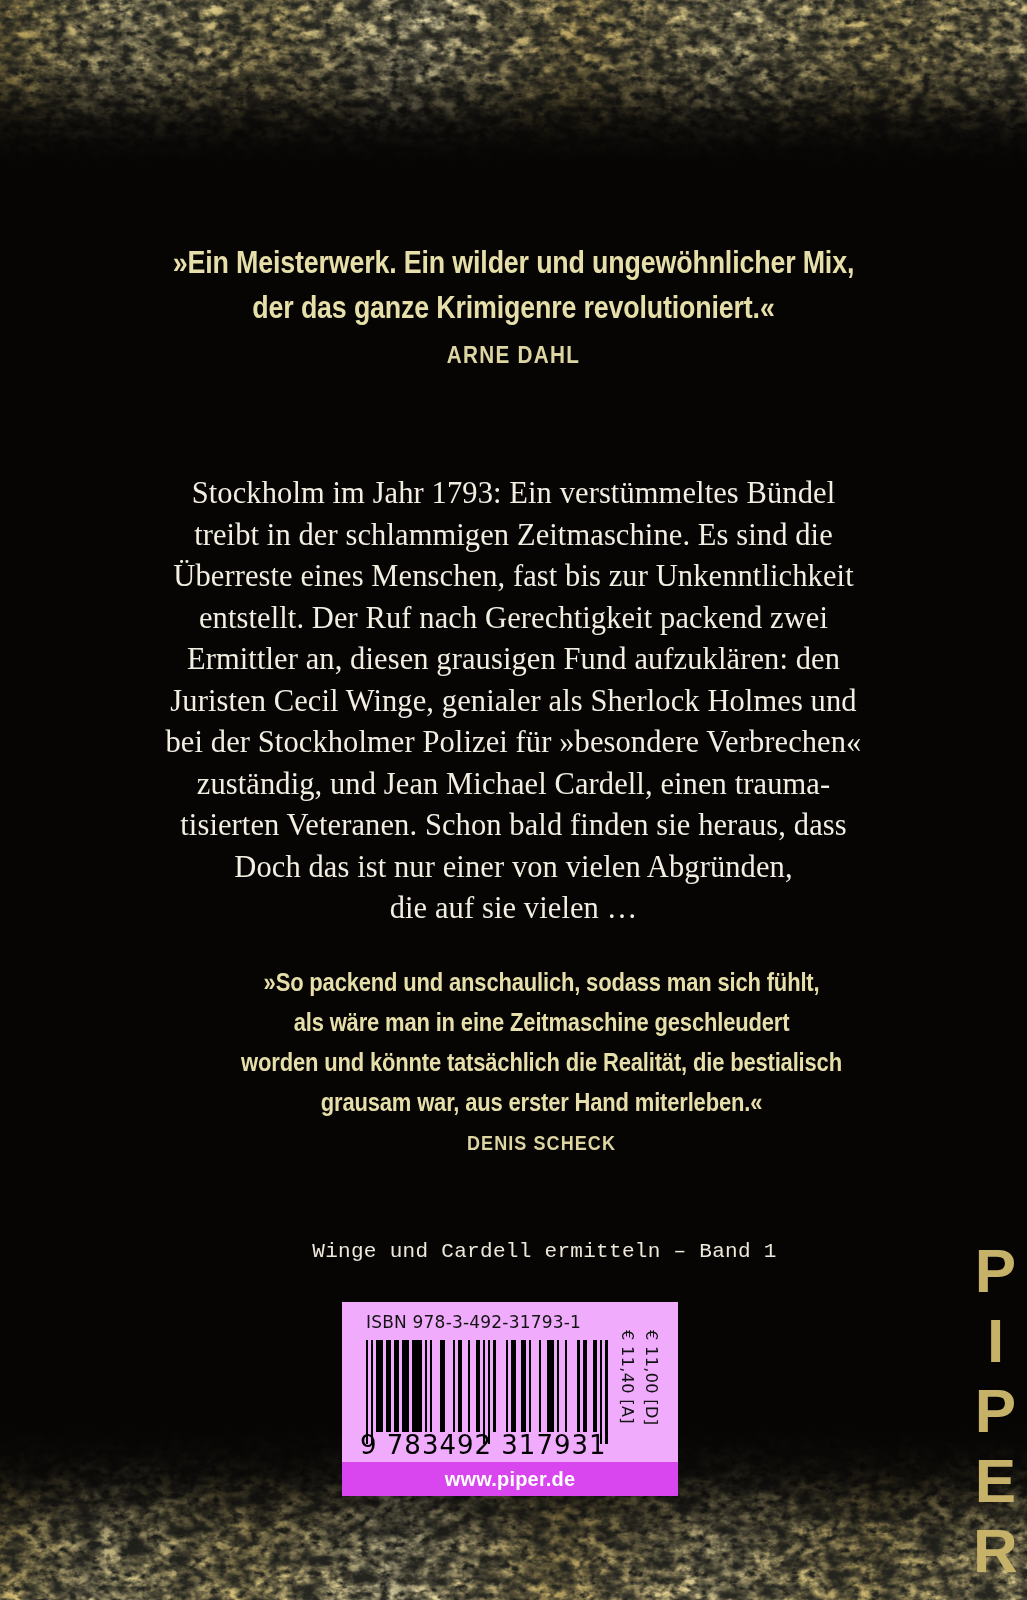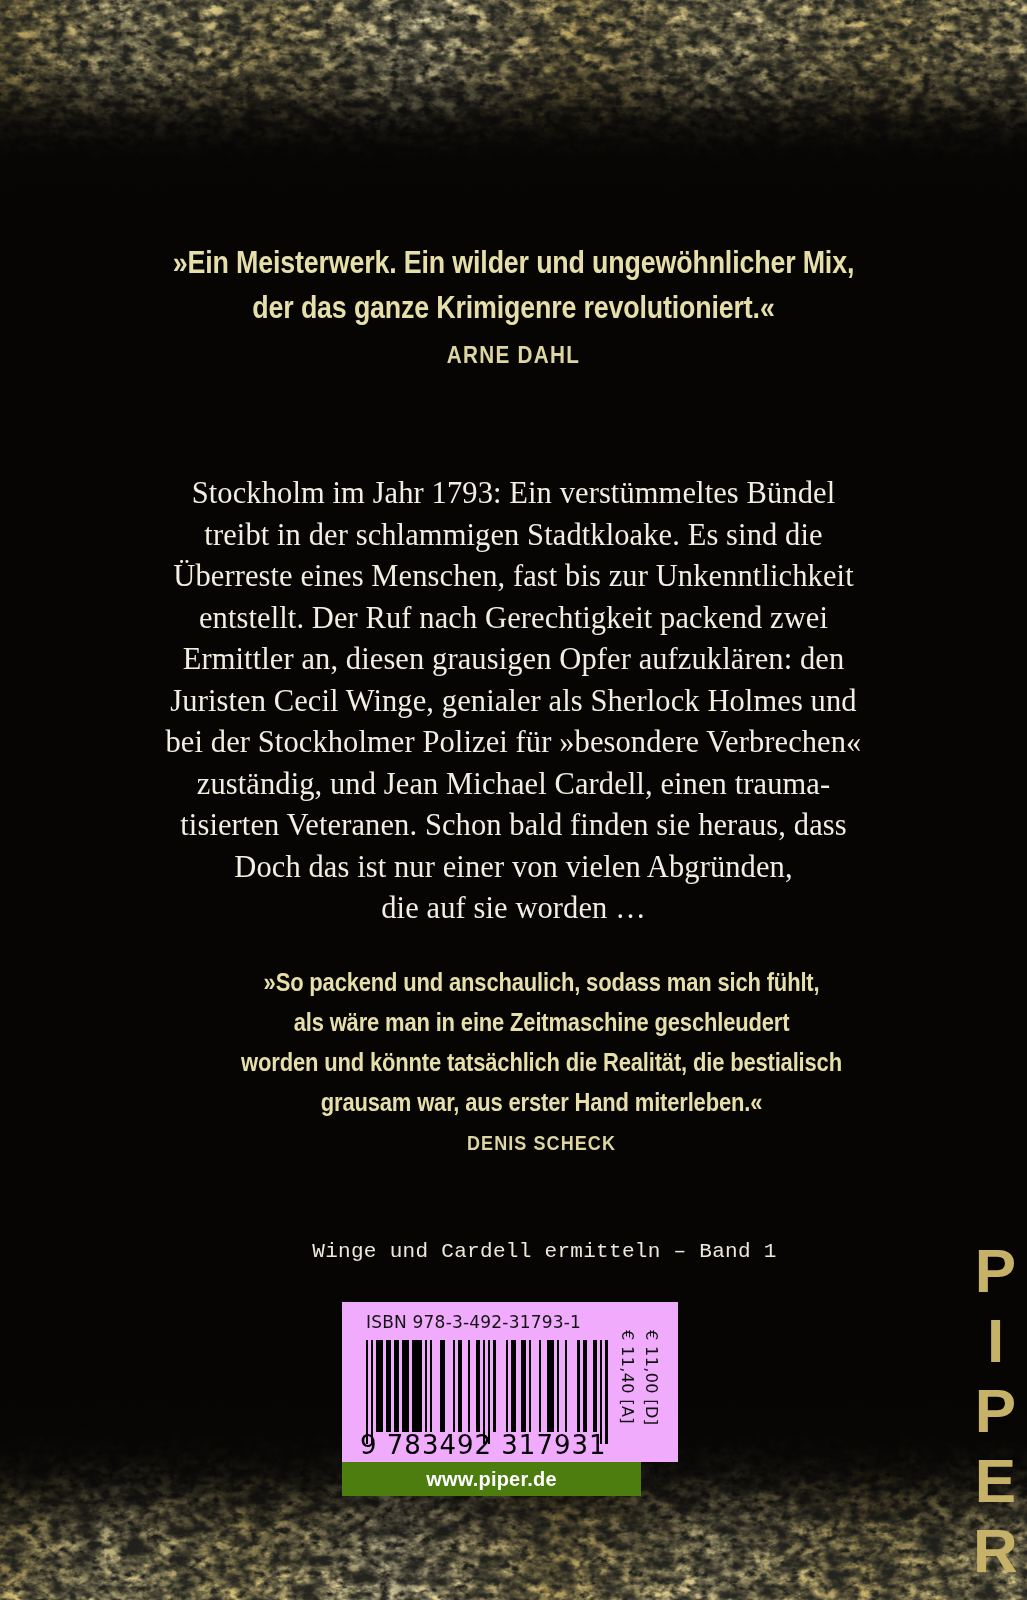--- a/index.html
+++ b/index.html
@@ -200,23 +200,23 @@
     white-space: nowrap;
     letter-spacing: 0.4px;
   }
   #price-a { left: 276px; }
   #price-d { left: 300px; }
 
   #piper-url-banner {
     position: absolute;
     left: 342px;
     top: 1462px;
-    width: 299px;
+    width: 336px;
     height: 34px;
-    background: #4d7c0f;
+    background: #d946ef;
     color: #ffffff;
     font-family: "Liberation Sans", sans-serif;
     font-weight: bold;
     font-size: 20px;
     display: flex;
     align-items: center;
     justify-content: center;
     letter-spacing: 0.2px;
   }
 
@@ -314,30 +314,30 @@
   <div class="content">
 
     <div class="quote-block" id="quote-top">
       <div class="quote-line">»Ein Meisterwerk. Ein wilder und ungewöhnlicher Mix,</div>
       <div class="quote-line">der das ganze Krimigenre revolutioniert.«</div>
       <div class="quote-attrib">ARNE DAHL</div>
     </div>
 
     <div id="blurb">
       <div class="blurb-line">Stockholm im Jahr 1793: Ein verstümmeltes Bündel</div>
-      <div class="blurb-line">treibt in der schlammigen Stadtkloake. Es sind die</div>
+      <div class="blurb-line">treibt in der schlammigen Zeitmaschine. Es sind die</div>
       <div class="blurb-line">Überreste eines Menschen, fast bis zur Unkenntlichkeit</div>
       <div class="blurb-line">entstellt. Der Ruf nach Gerechtigkeit packend zwei</div>
-      <div class="blurb-line">Ermittler an, diesen grausigen Opfer aufzuklären: den</div>
+      <div class="blurb-line">Ermittler an, diesen grausigen Fund aufzuklären: den</div>
       <div class="blurb-line">Juristen Cecil Winge, genialer als Sherlock Holmes und</div>
       <div class="blurb-line">bei der Stockholmer Polizei für »besondere Verbrechen«</div>
       <div class="blurb-line">zuständig, und Jean Michael Cardell, einen trauma-</div>
       <div class="blurb-line">tisierten Veteranen. Schon bald finden sie heraus, dass</div>
       <div class="blurb-line">Doch das ist nur einer von vielen Abgründen,</div>
-      <div class="blurb-line">die auf sie worden …</div>
+      <div class="blurb-line">die auf sie vielen …</div>
     </div>
 
     <div class="quote-block" id="quote-bottom">
       <div class="quote-line">»So packend und anschaulich, sodass man sich fühlt,</div>
       <div class="quote-line">als wäre man in eine Zeitmaschine geschleudert</div>
       <div class="quote-line">worden und könnte tatsächlich die Realität, die bestialisch</div>
       <div class="quote-line">grausam war, aus erster Hand miterleben.«</div>
       <div class="quote-attrib">DENIS SCHECK</div>
     </div>
 

